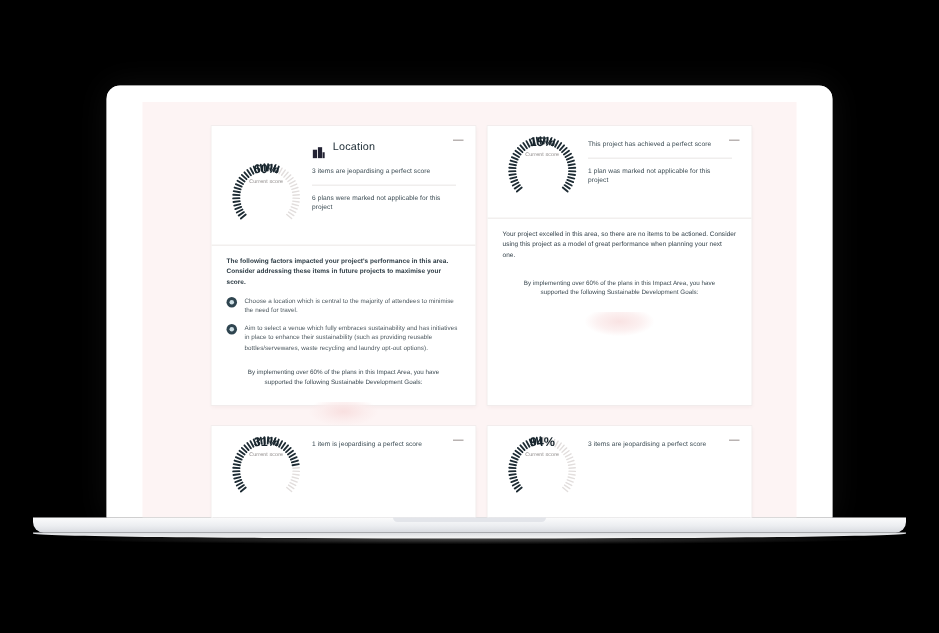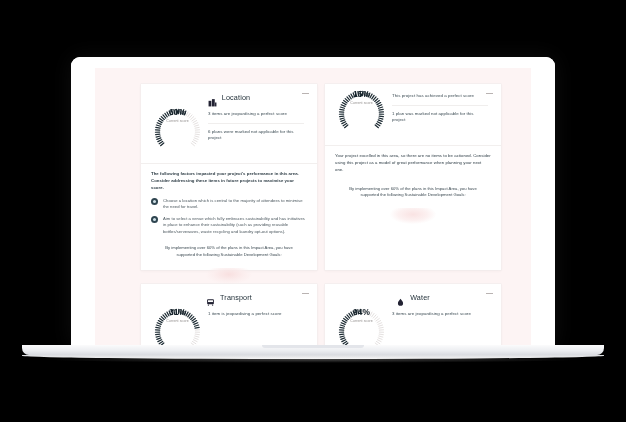--- a/index.html
+++ b/index.html
@@ -290,31 +290,20 @@
             <div class="lede thin">Your project excelled in this area, so there are no items to be actioned. Consider using this project as a model of great performance when planning your next one.</div>
             <div class="sdg center-block">
               <div class="sdg-text">By implementing over 60% of the plans in this Impact Area, you have supported the following Sustainable Development Goals:</div>
               <div class="sdg-art"></div>
             </div>
           </div>
         </div>
 
         <div class="card c-transport">
           <div class="card-collapse"></div>
-          <div class="card-head">
-            <span class="hicon">
-              <svg viewBox="0 0 16 16" fill="currentColor">
-                  <rect x="2" y="2" width="12" height="9" rx="1.6"></rect>
-                  <rect x="3.6" y="4" width="8.8" height="3.2" fill="#fff"></rect>
-                  <rect x="3.2" y="11.4" width="2" height="2.2" rx=".6"></rect>
-                  <rect x="10.8" y="11.4" width="2" height="2.2" rx=".6"></rect>
-                </svg>
-            </span>
-            <span class="htitle">Transport</span>
-          </div>
 
           <div class="gauge-row">
             <div class="gauge">
               <svg viewBox="0 0 100 100">
                   <line x1="20.89031116147884" y1="74.4259291680885" x2="13.99591117340804" y2="80.21101765526736" stroke="#1d2b33" stroke-width="2.6" stroke-linecap="round"></line>
                   <line x1="18.370493651015767" y1="71.06120433687414" x2="10.879294778887918" y2="76.04938431139696" stroke="#1d2b33" stroke-width="2.6" stroke-linecap="round"></line>
                   <line x1="16.237740110224188" y1="67.4387444254234" x2="8.241415399487813" y2="71.56897336828682" stroke="#1d2b33" stroke-width="2.6" stroke-linecap="round"></line>
                   <line x1="14.518149967995633" y1="63.602879044759305" x2="6.114553907784071" y2="66.8246135553602" stroke="#1d2b33" stroke-width="2.6" stroke-linecap="round"></line>
                   <line x1="13.232766593749645" y1="59.60054934106939" x2="4.524737629111399" y2="61.87436365869109" stroke="#1d2b33" stroke-width="2.6" stroke-linecap="round"></line>
                   <line x1="12.397319780607084" y1="55.480733556566776" x2="3.491421833908767" y2="56.77880203049048" stroke="#1d2b33" stroke-width="2.6" stroke-linecap="round"></line>
@@ -361,28 +350,20 @@
               </div>
             </div>
             <div class="notes">
               <div class="note">1 item is jeopardising a perfect score</div>
             </div>
           </div>
         </div>
 
         <div class="card c-water">
           <div class="card-collapse"></div>
-          <div class="card-head">
-            <span class="hicon">
-              <svg viewBox="0 0 16 16" fill="currentColor">
-                  <path d="M8 1.4c3 3.6 4.6 5.8 4.6 7.8A4.6 4.6 0 0 1 3.4 9.2c0-2 1.6-4.2 4.6-7.8z"></path>
-                </svg>
-            </span>
-            <span class="htitle">Water</span>
-          </div>
 
           <div class="gauge-row">
             <div class="gauge">
               <svg viewBox="0 0 100 100">
                   <line x1="20.89031116147884" y1="74.4259291680885" x2="13.99591117340804" y2="80.21101765526736" stroke="#1d2b33" stroke-width="2.6" stroke-linecap="round"></line>
                   <line x1="18.370493651015767" y1="71.06120433687414" x2="10.879294778887918" y2="76.04938431139696" stroke="#1d2b33" stroke-width="2.6" stroke-linecap="round"></line>
                   <line x1="16.237740110224188" y1="67.4387444254234" x2="8.241415399487813" y2="71.56897336828682" stroke="#1d2b33" stroke-width="2.6" stroke-linecap="round"></line>
                   <line x1="14.518149967995633" y1="63.602879044759305" x2="6.114553907784071" y2="66.8246135553602" stroke="#1d2b33" stroke-width="2.6" stroke-linecap="round"></line>
                   <line x1="13.232766593749645" y1="59.60054934106939" x2="4.524737629111399" y2="61.87436365869109" stroke="#1d2b33" stroke-width="2.6" stroke-linecap="round"></line>
                   <line x1="12.397319780607084" y1="55.480733556566776" x2="3.491421833908767" y2="56.77880203049048" stroke="#1d2b33" stroke-width="2.6" stroke-linecap="round"></line>

